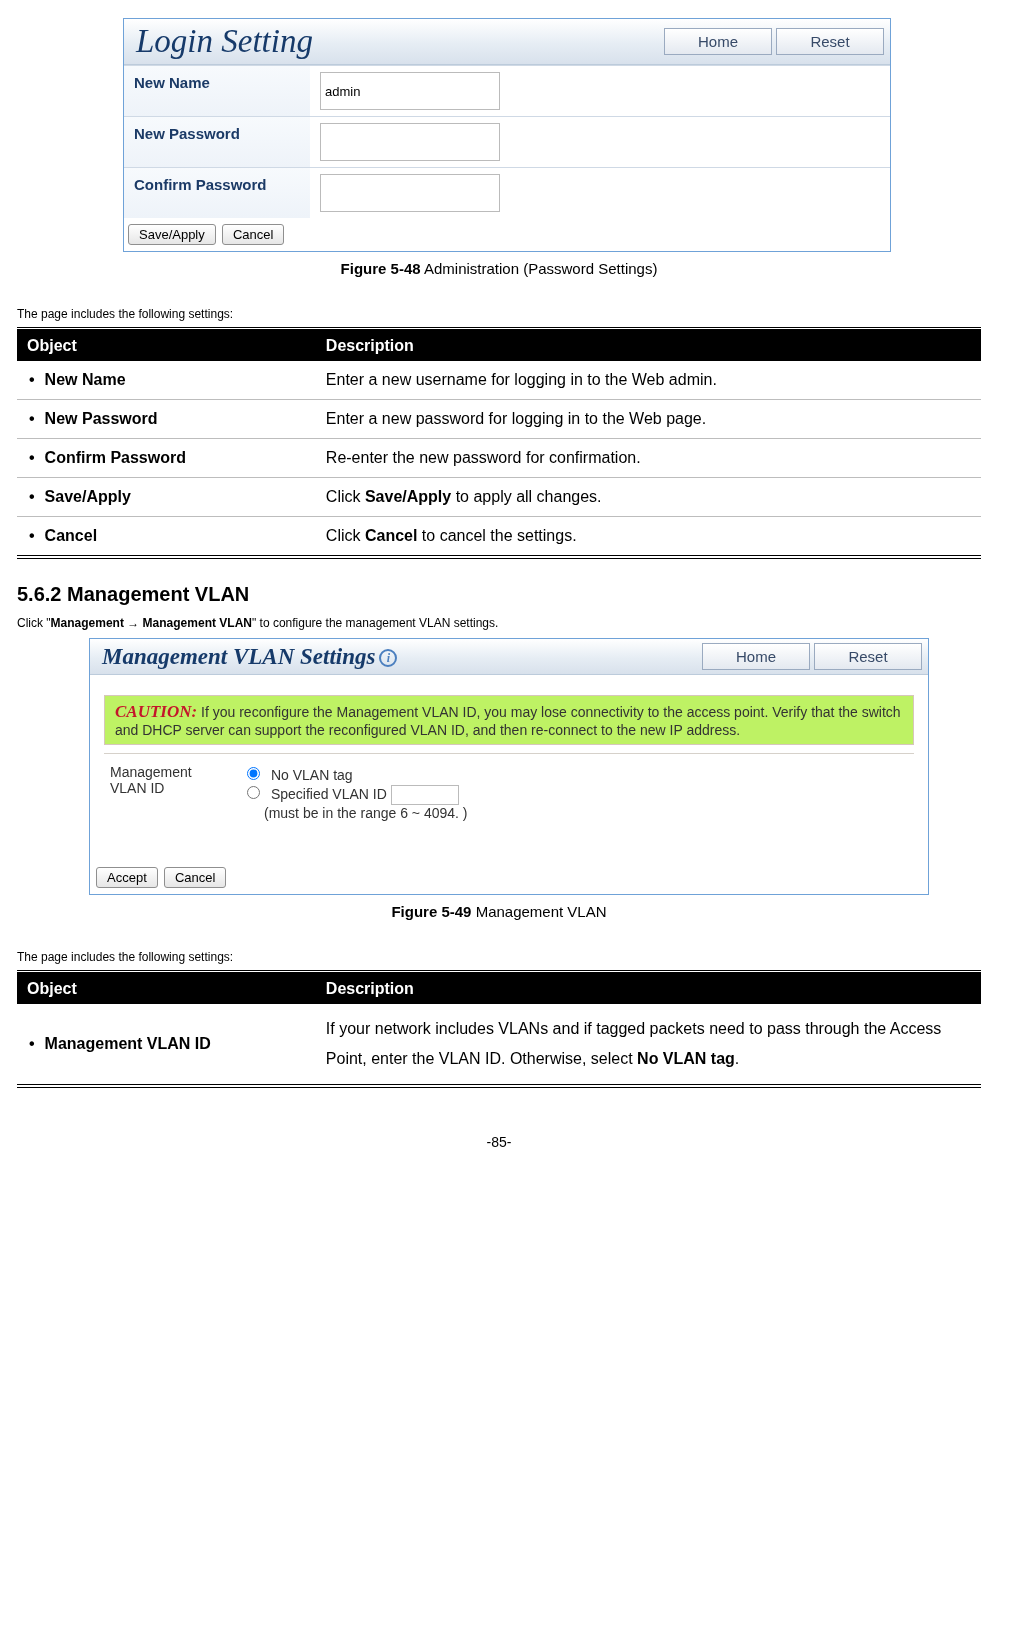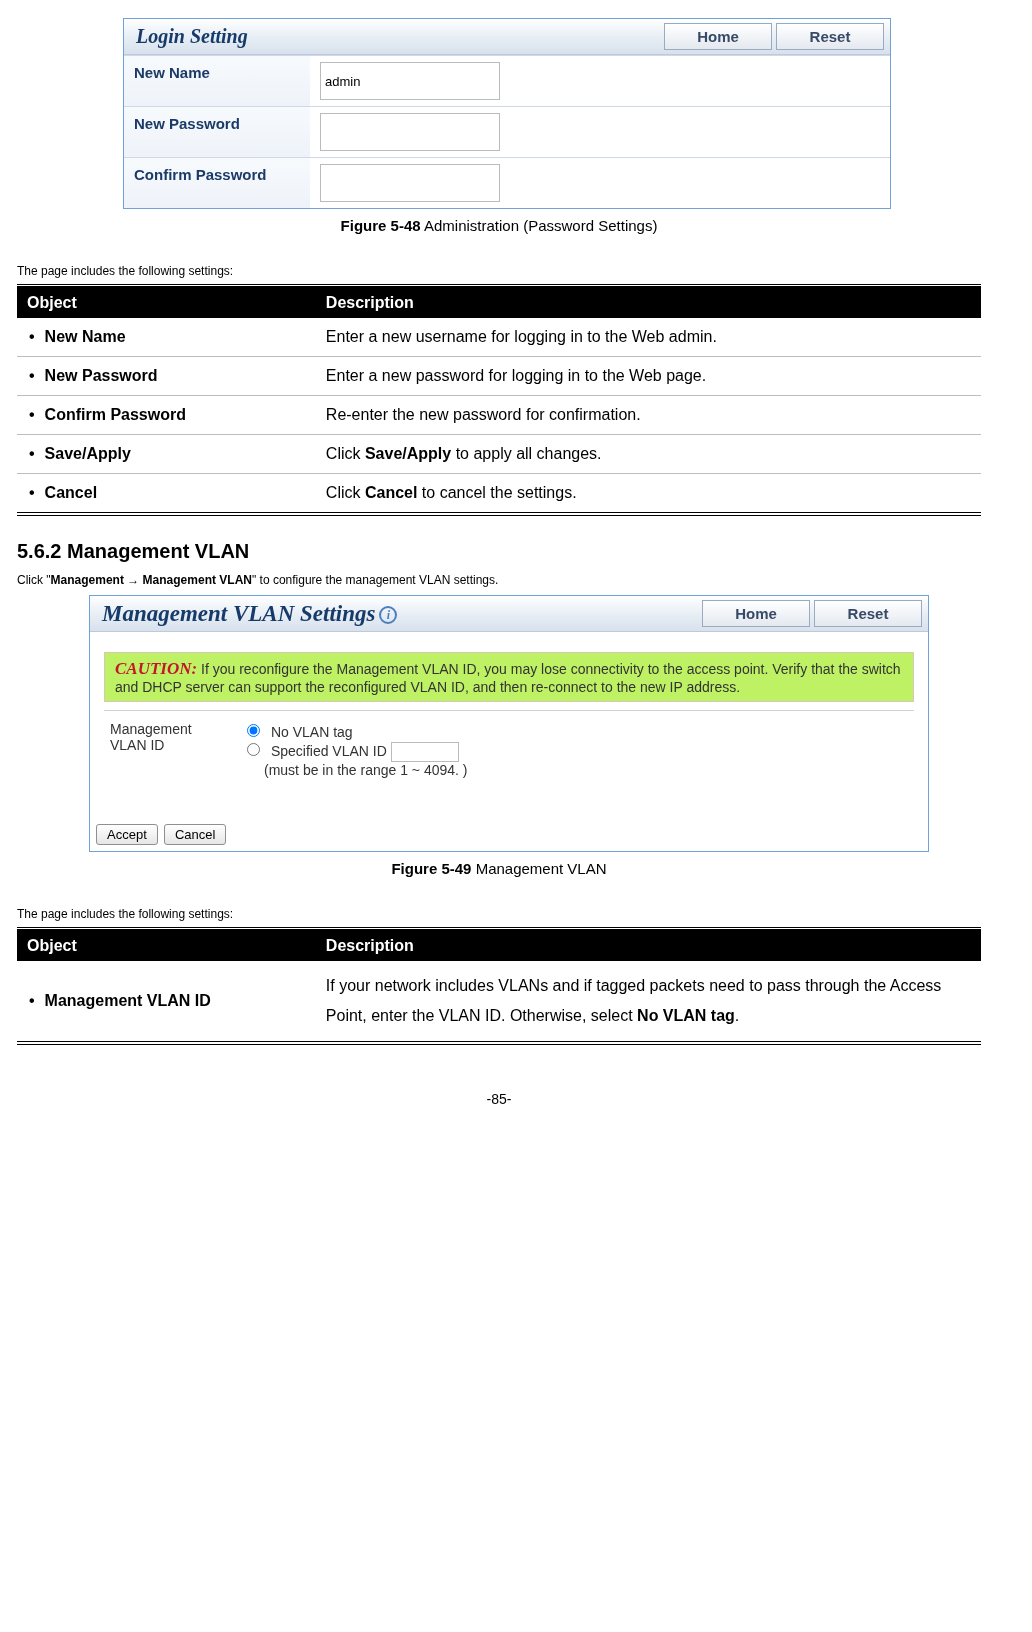--- a/index.html
+++ b/index.html
@@ -32,22 +32,22 @@
   }
   .fig-header {
     display: flex;
     align-items: center;
     background: linear-gradient(#ffffff, #e6edf4 55%, #d8e1ec);
     border-bottom: 1px solid #bccbdb;
     padding: 4px 6px 4px 12px;
   }
   .fig-title {
     flex: 1;
-    font-size: 20px;
-    font-weight: bold;
+    font-size: 33px;
+    font-weight: normal;
     font-style: italic;
     color: #163a6a;
     font-family: "Georgia", serif;
   }
   .fig-title2 {
     flex: 1;
     font-size: 23px;
     font-weight: bold;
     font-style: italic;
     color: #163a6a;
@@ -64,21 +64,21 @@
     text-align: center;
     line-height: 14px;
     margin-left: 4px;
     vertical-align: middle;
   }
   .hbtn {
     display: inline-block;
     border: 1px solid #9aaac0;
     background: linear-gradient(#ffffff,#e4e9f0);
     color: #374a68;
-    font-weight: bold;
+    font-weight: normal;
     font-size: 15px;
     padding: 4px 0;
     width: 108px;
     text-align: center;
     margin-left: 4px;
   }
   .fig-row {
     display: flex;
     border-top: 1px solid #cfd9e5;
   }
@@ -227,20 +227,24 @@
       <div class="fig-label">New Name</div>
       <div class="fig-input"><input type="text" value="admin" style=""></div>
     </div>
     <div class="fig-row">
       <div class="fig-label">New Password</div>
       <div class="fig-input"><input type="password" style=""></div>
     </div>
     <div class="fig-row">
       <div class="fig-label">Confirm Password</div>
       <div class="fig-input"><input type="password" style=""></div>
+    </div>
+    <div class="fig-footer">
+      <button class="gbtn">Save/Apply</button>
+      <button class="gbtn">Cancel</button>
     </div>
   </div>
   <div class="fig-caption">
     <b>Figure 5-48</b><span> Administration (Password Settings)</span>
   </div>
 
   <div class="lead">The page includes the following settings:</div>
 
   <table class="desc">
     <tbody>
@@ -293,21 +297,21 @@
       <div class="vlan-opts">
         <div>
           <input type="radio" name="vlan" checked="" style="">
           <label>No VLAN tag</label>
         </div>
         <div>
           <input type="radio" name="vlan" style="">
           <label>Specified VLAN ID</label>
           <input type="text" style="">
         </div>
-        <div style="padding-left:22px;">(must be in the range 1 ~ 4094. )</div>
+        <div style="padding-left:22px;">(must be in the range 6 ~ 4094. )</div>
       </div>
     </div>
     <div class="fig2-footer">
       <button class="gbtn">Accept</button>
       <button class="gbtn">Cancel</button>
     </div>
   </div>
   <div class="fig-caption">
     <b>Figure 5-49</b><span> Management VLAN</span>
   </div>

